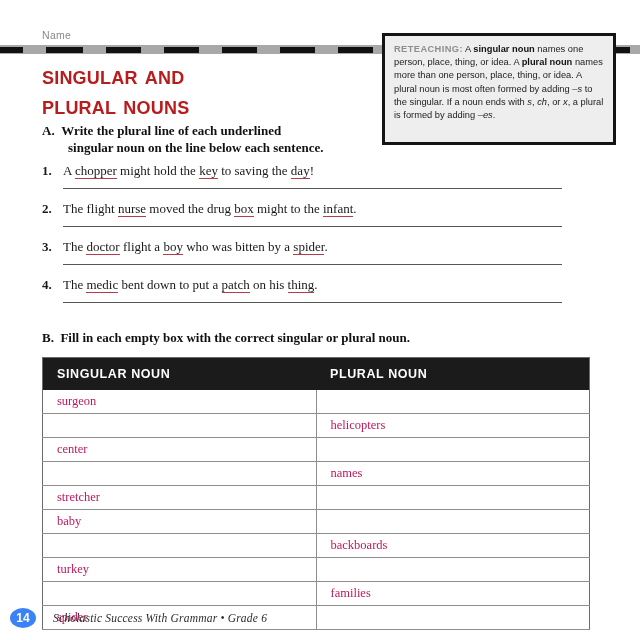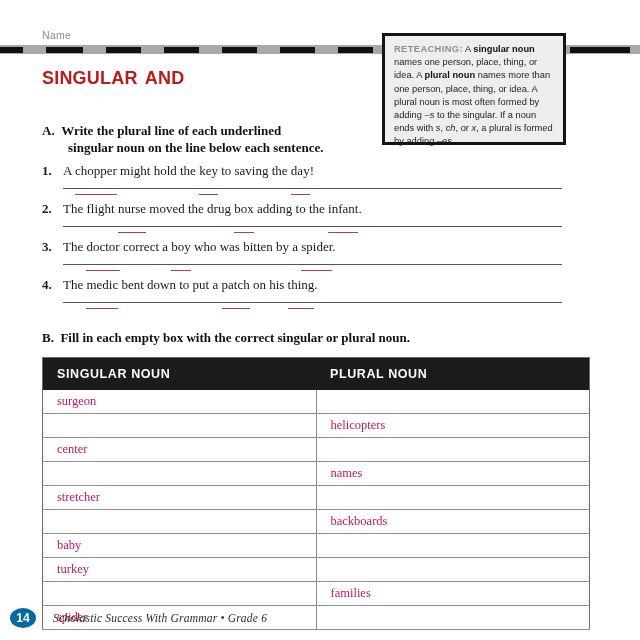--- a/index.html
+++ b/index.html
@@ -69,21 +69,21 @@
     width: 26px;
     height: 6px;
     background: #111111;
   }
 
   
   .reteaching-box {
     position: absolute;
     left: 382px;
     top: 33px;
-    width: 184px;
+    width: 234px;
     height: 112px;
     background: #eeeeee;
     border: 3px solid #141414;
     box-sizing: border-box;
     padding: 7px 9px 6px 9px;
     font-family: "Liberation Sans", sans-serif;
     font-size: 9.3px;
     line-height: 13.2px;
     color: #1c1c1c;
     z-index: 5;
@@ -145,21 +145,21 @@
     color: #1a1a1a;
     white-space: nowrap;
   }
   .sentence-text .num {
     display: inline-block;
     width: 21px;
     font-weight: bold;
   }
   .u {
     border-bottom: 1px solid #b23b4c;
-    padding-bottom: 16px;
+    padding-bottom: 0px;
   }
   .answer-line {
     position: absolute;
     left: 21px;
     top: 25px;
     width: 499px;
     height: 1px;
     background: #555555;
   }
 
@@ -207,21 +207,21 @@
     left: 10px;
     top: 606px;
     height: 24px;
     display: flex;
     align-items: center;
   }
   .page-badge {
     width: 26px;
     height: 20px;
     border-radius: 50%;
-    background: #0369a1;
+    background: #3b82f6;
     color: #ffffff;
     font-family: "Liberation Sans", sans-serif;
     font-weight: bold;
     font-size: 12px;
     display: flex;
     align-items: center;
     justify-content: center;
   }
   .footer-text {
     margin-left: 17px;
@@ -241,38 +241,39 @@
   <div class="dashes"></div>
 </div>
 <div class="rule-right-stub"></div>
 
 <div class="reteaching-box">
   <span class="rt-head">RETEACHING</span><span class="rt-head">:</span><span id="reteaching-body"><span> A </span><b>singular noun</b><span> names one person, place, thing, or idea. A </span><b>plural noun</b><span> names more than one person, place, thing, or idea. A plural noun is most often formed by adding </span><i>–s</i><span> to the singular. If a noun ends with </span><i>s</i><span>, </span><i>ch</i><span>, or </span><i>x</i><span>, a plural is formed by adding </span><i>–es</i><span>.</span></span>
 </div>
 
 <div class="worksheet-title">
   <span class="ln">Singular and</span>
+  <span class="ln">Plural Nouns</span>
 </div>
 
 <div class="part-directions part-a-dir">
   <span class="pl"><span>A.</span>&nbsp;&nbsp;<span>Write the plural line of each underlined</span></span>
   <span class="pl2">singular noun on the line below each sentence.</span>
 </div>
 
 <div class="sentence-block" id="sentence-block" style="top:163px;">
     <div class="sentence-row">
       <div class="sentence-text"><span class="num">1.</span><span>A </span><span class="u">chopper</span><span> might hold the </span><span class="u">key</span><span> to saving the </span><span class="u">day</span><span>!</span></div>
       <div class="answer-line"></div>
     </div>
     <div class="sentence-row">
-      <div class="sentence-text"><span class="num">2.</span><span>The flight </span><span class="u">nurse</span><span> moved the drug </span><span class="u">box</span><span> adding to the </span><span class="u">infant</span><span>.</span></div>
+      <div class="sentence-text"><span class="num">2.</span><span>The flight </span><span class="u">nurse</span><span> moved the drug </span><span class="u">box</span><span> might to the </span><span class="u">infant</span><span>.</span></div>
       <div class="answer-line"></div>
     </div>
     <div class="sentence-row">
-      <div class="sentence-text"><span class="num">3.</span><span>The </span><span class="u">doctor</span><span> correct a </span><span class="u">boy</span><span> who was bitten by a </span><span class="u">spider</span><span>.</span></div>
+      <div class="sentence-text"><span class="num">3.</span><span>The </span><span class="u">doctor</span><span> flight a </span><span class="u">boy</span><span> who was bitten by a </span><span class="u">spider</span><span>.</span></div>
       <div class="answer-line"></div>
     </div>
     <div class="sentence-row">
       <div class="sentence-text"><span class="num">4.</span><span>The </span><span class="u">medic</span><span> bent down to put a </span><span class="u">patch</span><span> on his </span><span class="u">thing</span><span>.</span></div>
       <div class="answer-line"></div>
     </div>
   </div>
 
 <div class="part-directions part-b-dir">
   <span>B.</span>&nbsp;&nbsp;<span>Fill in each empty box with the correct singular or plural noun.</span>
@@ -300,26 +301,26 @@
       </tr>
       <tr>
         <td class="empty-cell"></td>
         <td>names</td>
       </tr>
       <tr>
         <td>stretcher</td>
         <td class="empty-cell"></td>
       </tr>
       <tr>
+        <td>baby</td>
+        <td class="empty-cell"></td>
+      </tr>
+      <tr>
         <td class="empty-cell"></td>
         <td>backboards</td>
-      </tr>
-      <tr>
-        <td>baby</td>
-        <td class="empty-cell"></td>
       </tr>
       <tr>
         <td>turkey</td>
         <td class="empty-cell"></td>
       </tr>
       <tr>
         <td class="empty-cell"></td>
         <td>families</td>
       </tr>
       <tr>

